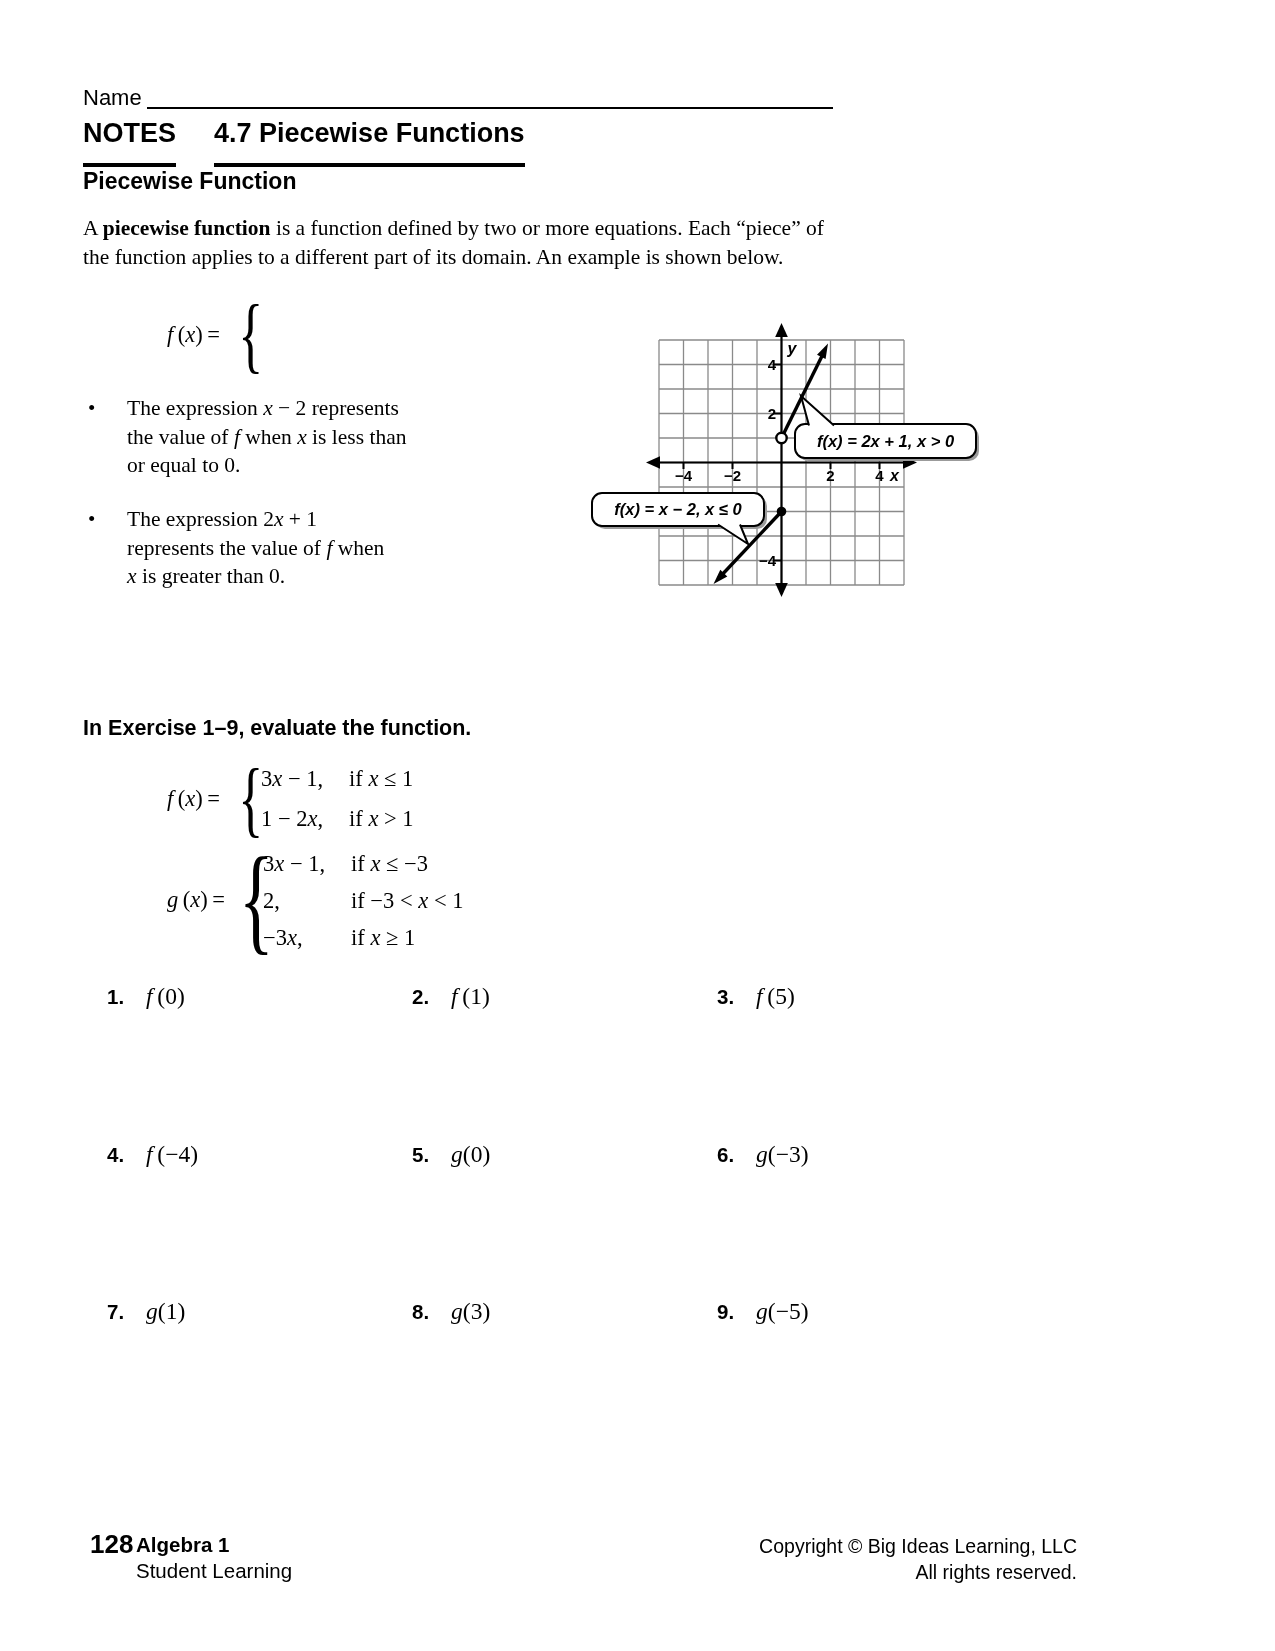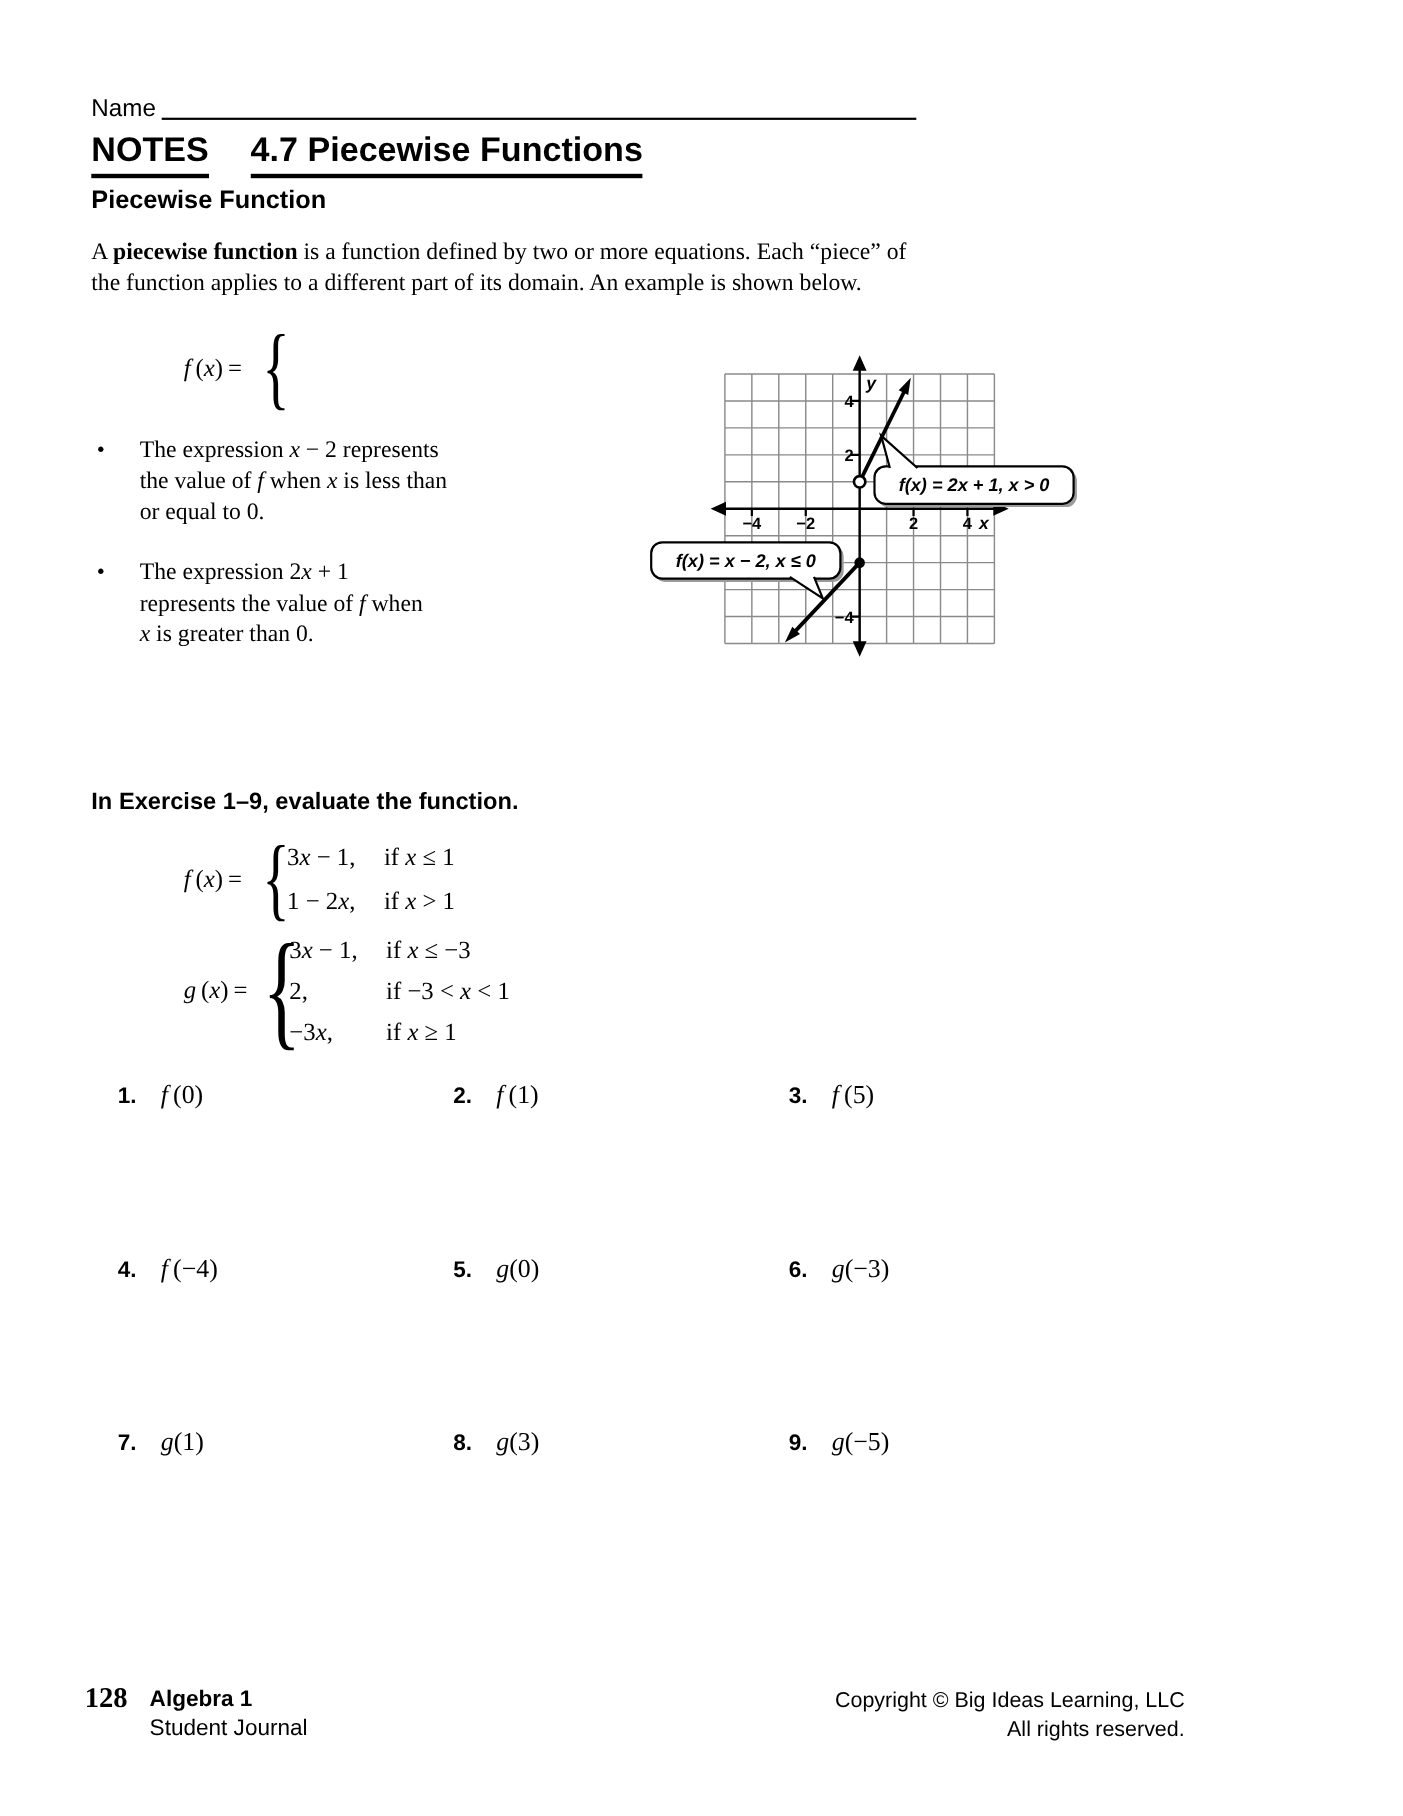--- a/index.html
+++ b/index.html
@@ -6,21 +6,21 @@
   html,body{background:#fff}
   body{width:1275px;height:1651px;position:relative;color:#000;
        font-family:"Liberation Serif",serif;overflow:hidden}
   .abs{position:absolute}
 
   .name-label{left:83px;top:85px;font-size:22px;font-family:"Liberation Sans",sans-serif}
   .name-line{left:147px;top:83px;width:686px;height:26px;border-bottom:2px solid #000}
 
   .title-row{left:83px;top:118px;white-space:nowrap}
   .title-part{display:inline-block;font-family:"Liberation Sans",sans-serif;font-weight:bold;
-              font-size:31px;border-bottom:4px solid #000;padding-bottom:4px}
+              font-size:27px;border-bottom:4px solid #000;padding-bottom:14px}
   .title-part.second{margin-left:38px}
 
   .sec-heading{left:83px;top:168px;font-family:"Liberation Sans",sans-serif;
                font-weight:bold;font-size:23px}
 
   .intro{left:83px;top:214px;font-size:21.5px;line-height:28.5px}
 
   .func-block{display:flex;align-items:center}
   .fname{font-size:22.5px;width:66px;flex:none}
   .brace{display:inline-block;text-align:center;font-family:"Liberation Serif",serif;
@@ -37,21 +37,21 @@
   .bullet{display:flex;font-size:21.5px;line-height:28.5px}
   .bdot{width:39px;flex:none;font-size:21px}
 
   .ex-heading{left:83px;top:716px;font-family:Liberation Sans, sans-serif;
               font-weight:bold;font-size:21.5px}
 
   .problem{white-space:nowrap}
   .pnum{font-family:"Liberation Sans",sans-serif;font-weight:bold;font-size:20.5px}
   .pexpr{font-size:23.5px;margin-left:22px}
 
-  .footer-num{left:77px;top:1529px;font-family:Liberation Serif, serif;
+  .footer-num{left:90px;top:1529px;font-family:Liberation Sans, sans-serif;
               font-weight:bold;font-size:26px}
   .footer-book{left:136px;top:1533px;font-family:"Liberation Sans",sans-serif;
                font-weight:bold;font-size:20.5px}
   .footer-sub{left:136px;top:1559px;font-family:"Liberation Sans",sans-serif;font-size:20.5px}
   .footer-copy{right:198px;top:1535px;font-family:"Liberation Sans",sans-serif;
                font-size:19.5px;text-align:left}
   .footer-rights{right:198px;top:1561px;font-family:"Liberation Sans",sans-serif;
                  font-size:19.5px;text-align:left}
 
   svg text{font-family:"Liberation Sans",sans-serif;font-weight:bold;font-size:15px;fill:#000}
@@ -200,15 +200,15 @@
 </div>
 <div class="abs problem" style="left:412px;top:1298px">
   <span class="pnum">8.</span><span class="pexpr"><i>g</i>(3)</span>
 </div>
 <div class="abs problem" style="left:717px;top:1298px">
   <span class="pnum">9.</span><span class="pexpr"><i>g</i>(−5)</span>
 </div>
 
 <div class="abs footer-num">128</div>
 <div class="abs footer-book">Algebra 1</div>
-<div class="abs footer-sub">Student Journal</div>
+<div class="abs footer-sub">Student Learning</div>
 <div class="abs footer-copy">Copyright © Big Ideas Learning, LLC</div>
 <div class="abs footer-rights">All rights reserved.</div>
 
 </body></html>

